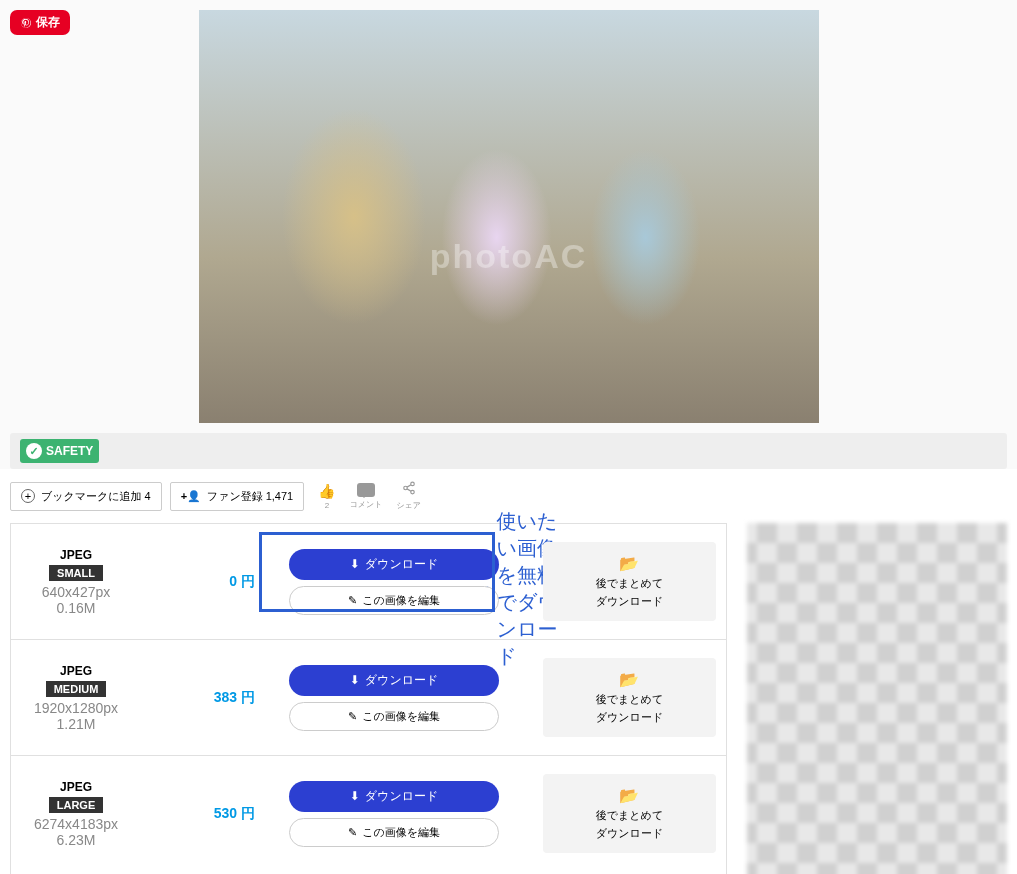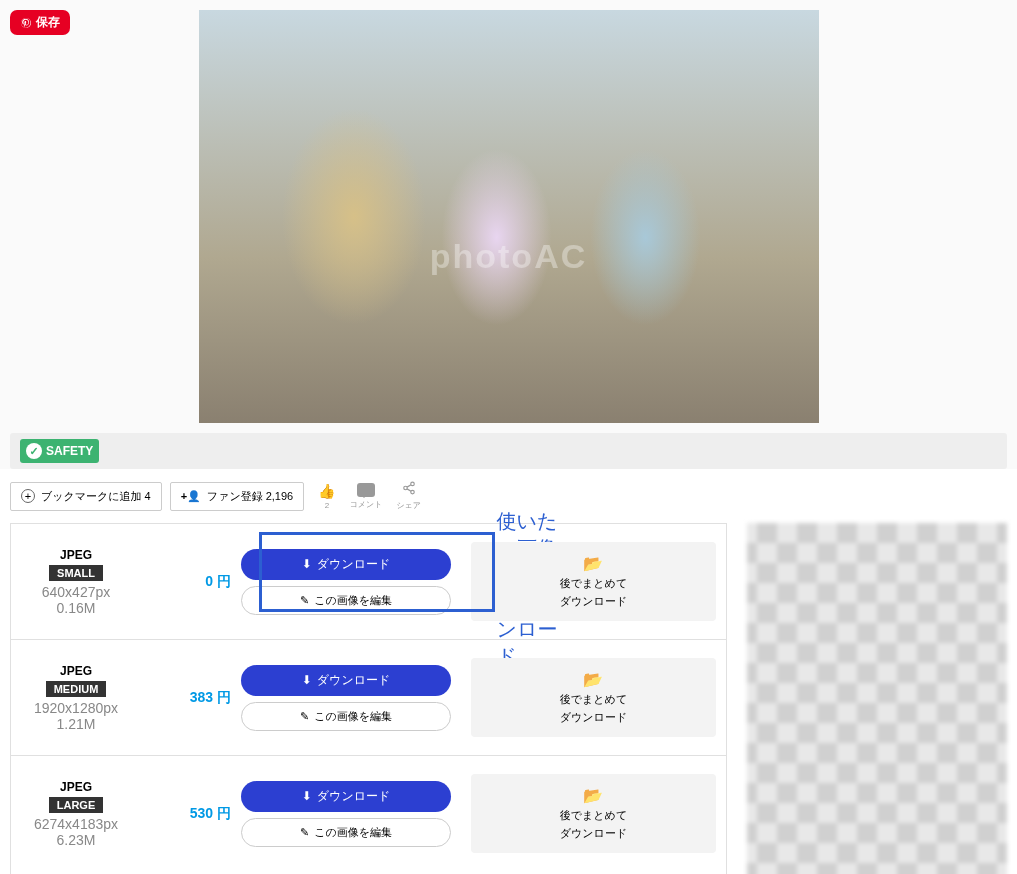--- a/index.html
+++ b/index.html
@@ -24,21 +24,21 @@
     .actions-row { display: flex; align-items: center; gap: 8px; padding: 12px 10px; }
     .action-btn { border: 1px solid #ccc; padding: 6px 10px; font-size: 11px; display: flex; align-items: center; gap: 6px; cursor: pointer; background: #fff; border-radius: 2px; }
     .action-btn .plus-icon { border: 1.5px solid #666; border-radius: 50%; width: 14px; height: 14px; display: flex; align-items: center; justify-content: center; font-size: 11px; line-height: 1; }
     .mini-action { display: flex; flex-direction: column; align-items: center; font-size: 8px; color: #999; gap: 2px; cursor: pointer; margin-left: 6px; }
     .mini-action .ico { font-size: 14px; color: #999; }
     .mini-action .speech { width: 18px; height: 14px; background: #999; border-radius: 3px; position: relative; }
     .mini-action .speech::after { content: ""; position: absolute; bottom: -4px; left: 4px; border: 3px solid transparent; border-top-color: #999; }
     
     .content-row { display: flex; gap: 20px; padding: 0 10px; }
     .table-area { flex: 1; border: 1px solid #e0e0e0; }
-    .dl-row { display: flex; align-items: center; border-bottom: 1px solid #e0e0e0; padding: 18px 0; position: relative; }
+    .dl-row { display: flex; align-items: center; border-bottom: 1px solid #e0e0e0; padding: 18px 0; position: relative; gap: 24px; }
     .dl-row:last-child { border-bottom: none; }
     .format-col { width: 130px; text-align: center; font-size: 12px; }
     .format-col .fmt { font-weight: bold; }
     .size-tag { background: #333; color: #fff; padding: 2px 8px; font-size: 11px; display: inline-block; margin: 3px 0; font-weight: bold; }
     .format-col .dim { color: #888; font-size: 14px; }
     .price-col { width: 90px; text-align: right; color: #0099e5; font-weight: bold; font-size: 14px; }
     .btn-col { width: 230px; display: flex; flex-direction: column; gap: 6px; align-items: center; }
     .dl-btn { background: #2c3fd1; color: #fff; padding: 7px 0; width: 210px; border-radius: 18px; font-size: 12px; text-align: center; cursor: pointer; display: flex; align-items: center; justify-content: center; gap: 5px; }
     .edit-btn { background: #fff; border: 1px solid #ccc; padding: 6px 0; width: 210px; border-radius: 16px; font-size: 11px; text-align: center; cursor: pointer; display: flex; align-items: center; justify-content: center; gap: 5px; }
     .highlight-box { border: 3px solid #2c5fd1; padding: 4px; position: absolute; left: 248px; top: 8px; width: 236px; height: 80px; }
@@ -74,21 +74,21 @@
   </div>
 </div>
 
 <div class="actions-row">
   <div class="action-btn">
     <span class="plus-icon">+</span>
     <span>ブックマークに追加 4</span>
   </div>
   <div class="action-btn">
     <span style="font-weight:bold;">+👤</span>
-    <span>ファン登録 2,196</span>
+    <span>ファン登録 1,471</span>
   </div>
   <div class="mini-action">
     <span class="ico">👍</span>
     <span>2</span>
   </div>
   <div class="mini-action">
     <span class="speech"></span>
     <span>コメント</span>
   </div>
   <div class="mini-action">

